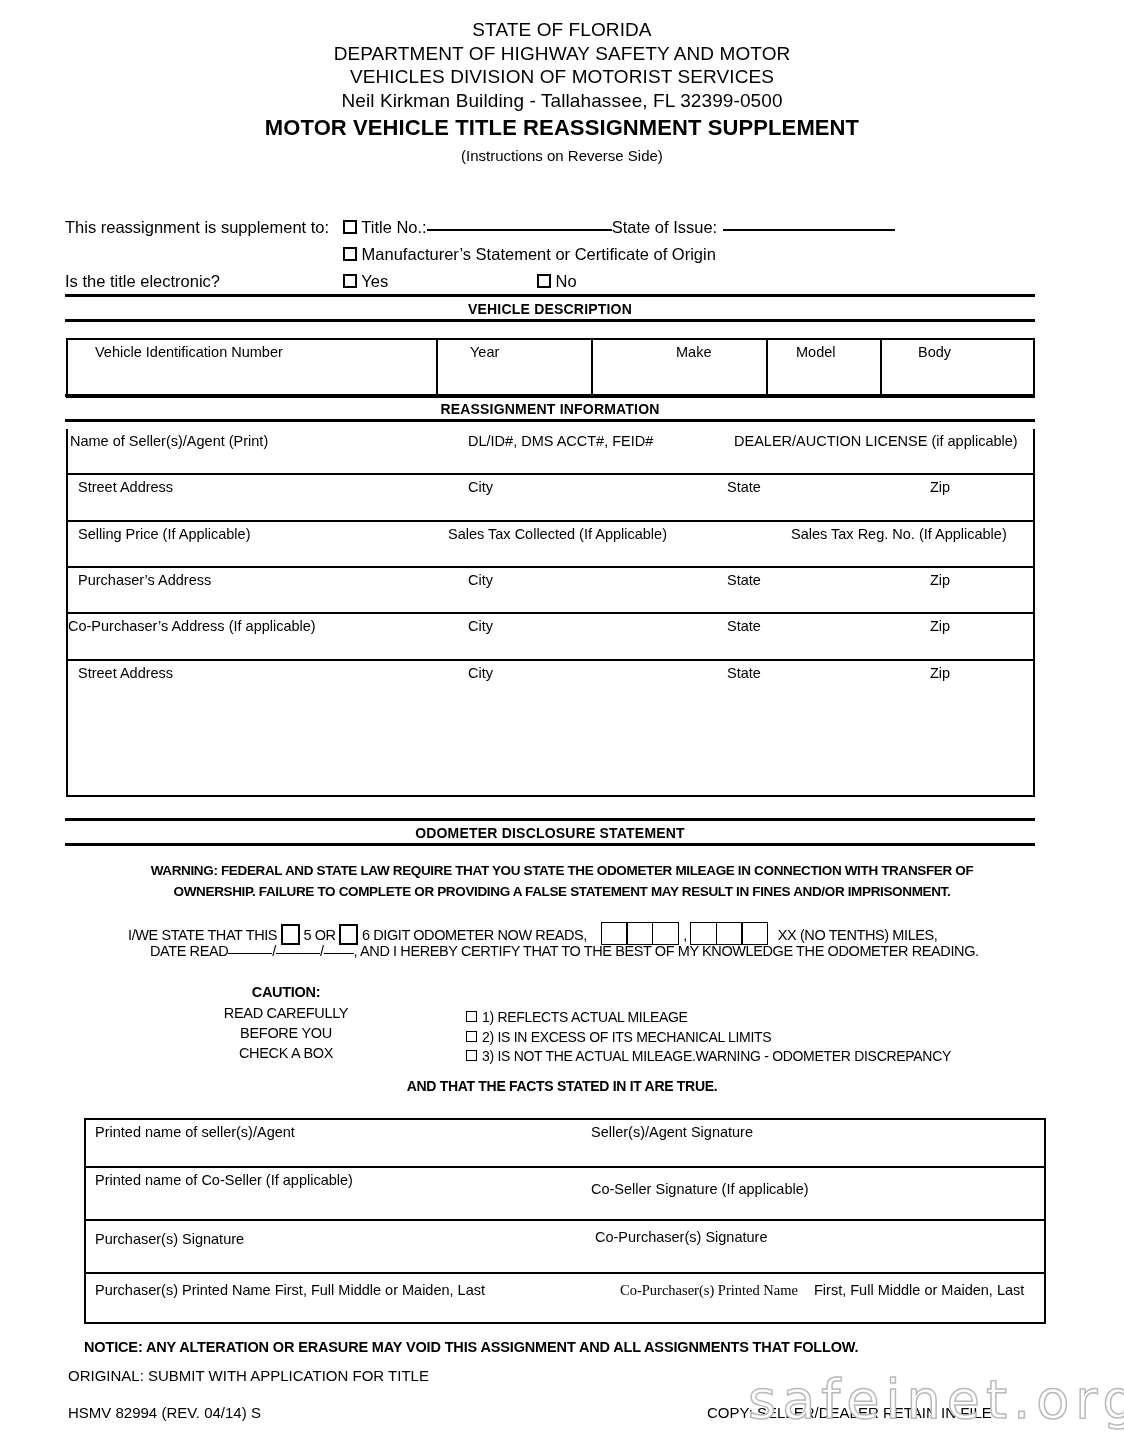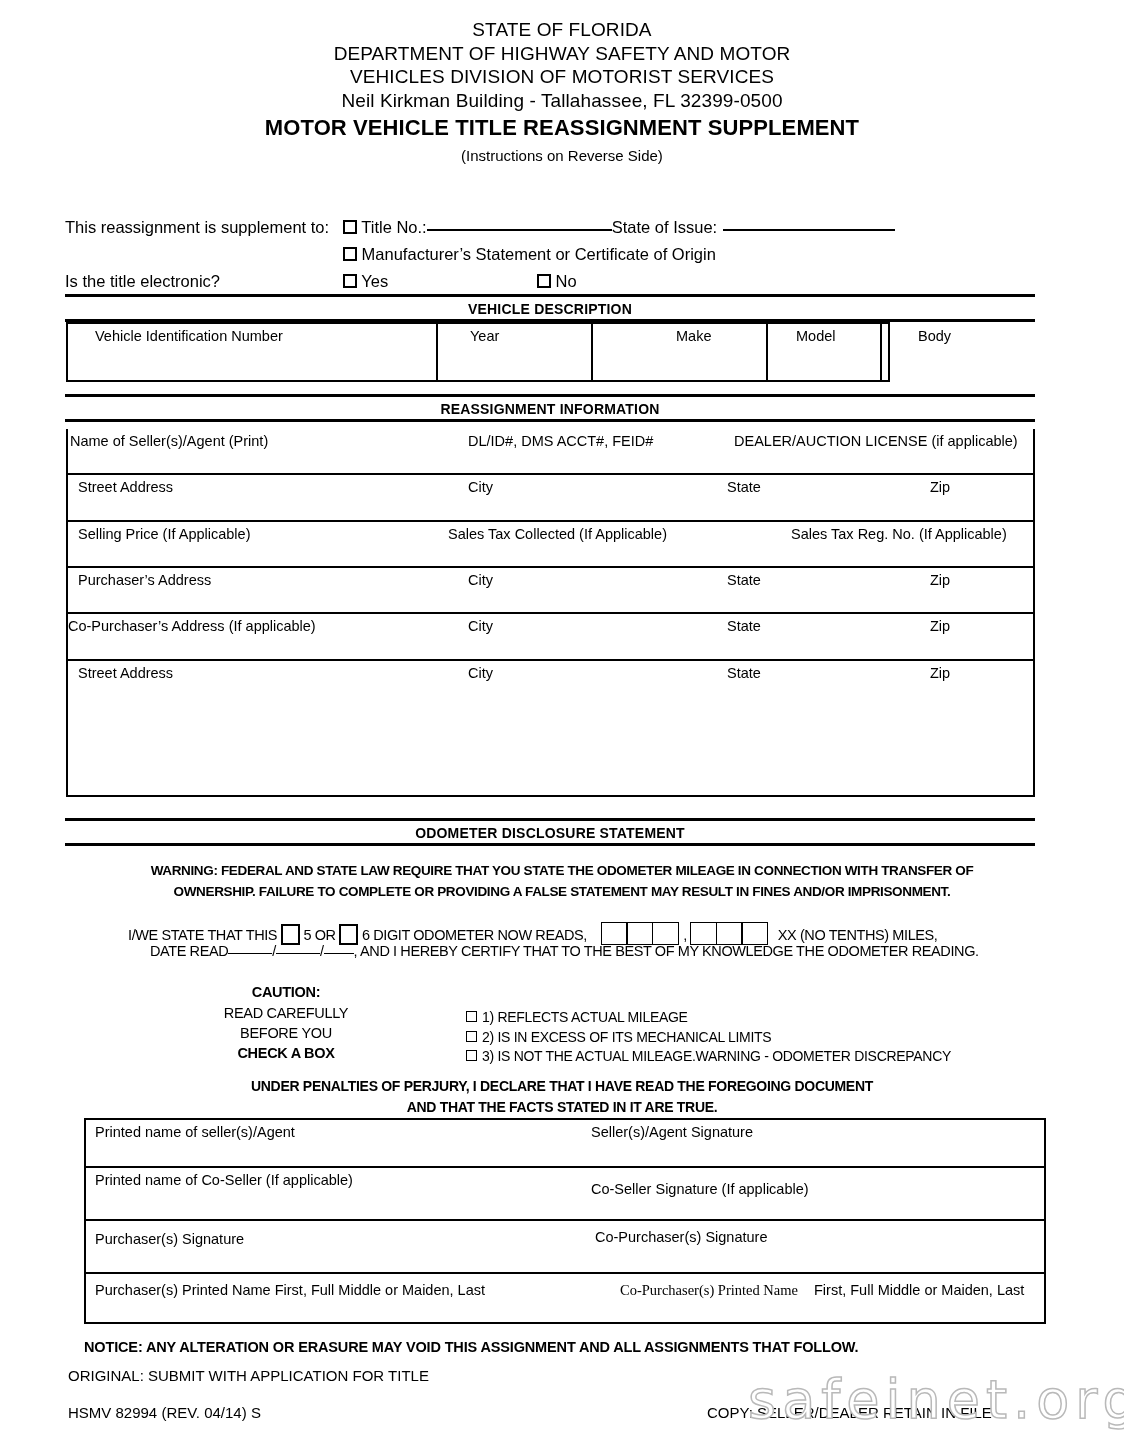--- a/index.html
+++ b/index.html
@@ -264,21 +264,21 @@
         <span class="cbox"></span>
         <span>No</span>
       </div>
     </div>
   </div>
 
   <div class="band band-top band-bot" style="left:65px; top:294px; width:970px; padding-top:4px; padding-bottom:2px;">
     <span>VEHICLE DESCRIPTION</span>
   </div>
 
-  <div class="tbl" style="left:66px; top:322px; width:824px; height:60px;">
+  <div class="tbl" style="left:66px; top:338px; width:969px; height:60px;">
     <div class="trow last" style="height:100%;">
       <div class="cell-label" style="left:27px;">Vehicle Identification Number</div>
       <div class="vdiv" style="left:368px;"></div>
       <div class="cell-label" style="left:402px;">Year</div>
       <div class="vdiv" style="left:523px;"></div>
       <div class="cell-label" style="left:608px;">Make</div>
       <div class="vdiv" style="left:698px;"></div>
       <div class="cell-label" style="left:728px;">Model</div>
       <div class="vdiv" style="left:812px;"></div>
       <div class="cell-label" style="left:850px;">Body</div>
@@ -359,35 +359,34 @@
   <div class="odo-state" style="left:150px; top:943px;">
     <span>DATE READ</span><span class="blankline" style="width:44px;"></span>/<span class="blankline" style="width:44px;"></span>/<span class="blankline" style="width:30px;"></span><span>, AND I HEREBY CERTIFY THAT TO THE BEST OF MY KNOWLEDGE THE ODOMETER READING.</span>
   </div>
 
   <div class="caution" style="left:180px; top:984px; width:212px;">
     <div>
       <b>CAUTION</b><b>:</b>
     </div>
     <div style="line-height:20px; margin-top:3px;">READ CAREFULLY</div>
     <div style="line-height:20px;">BEFORE YOU</div>
-    <div style="line-height:20px;font-weight:bold;">CHECK A BOX</div>
+    <div style="line-height:20px;">CHECK A BOX</div>
   </div>
 
   <div class="opt" style="left:466px; top:1009px;">
     <span class="optbox"></span><span>1)  REFLECTS ACTUAL MILEAGE</span>
   </div>
   <div class="opt" style="left:466px; top:1029px;">
     <span class="optbox"></span><span>2)  IS IN EXCESS OF ITS MECHANICAL LIMITS</span>
   </div>
   <div class="opt" style="left:466px; top:1048px;">
     <span class="optbox"></span><span>3)  IS NOT THE ACTUAL MILEAGE.WARNING - ODOMETER DISCREPANCY</span>
   </div>
 
   <div class="perjury" style="top:1076px;">
-    <div>UNDER PENALTIES OF PERJURY, I DECLARE THAT I HAVE READ THE FOREGOING DOCUMENT</div>
     <div>AND THAT THE FACTS STATED IN IT ARE TRUE.</div>
   </div>
 
   <div class="tbl" style="left:84px; top:1118px; width:962px; height:206px;">
 
     <div class="trow" style="height:48px;">
       <div class="cell-label" style="left:9px;">Printed name of seller(s)/Agent</div>
       <div class="cell-label" style="left:505px;">Seller(s)/Agent Signature</div>
     </div>
 

